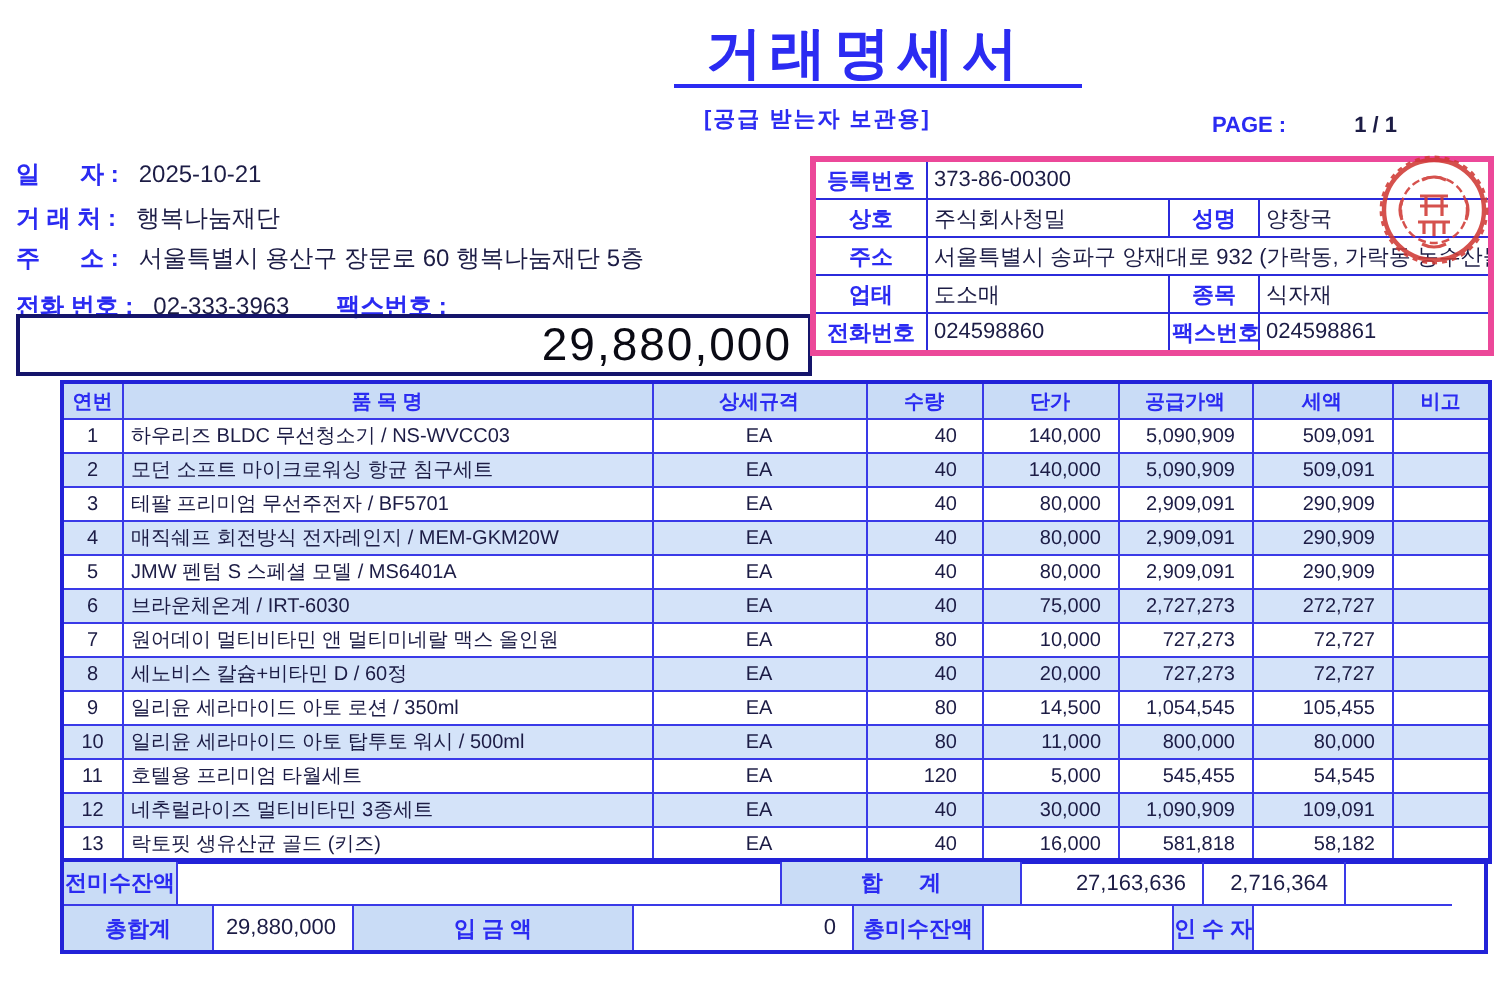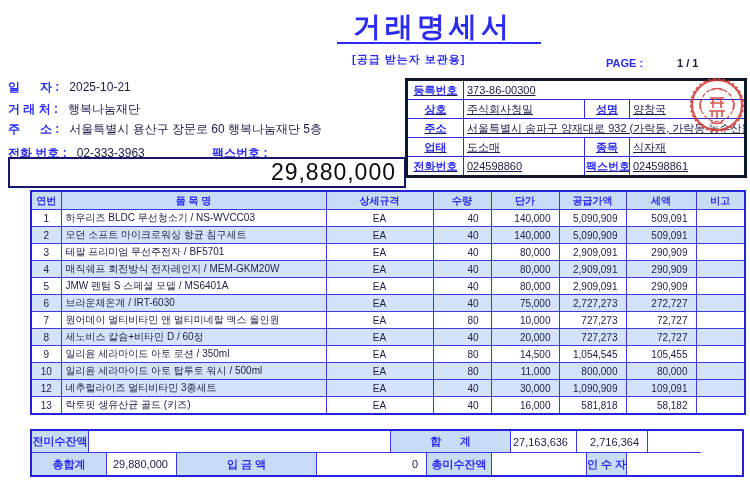--- a/index.html
+++ b/index.html
@@ -13,33 +13,33 @@
   .title-underline{left:337px;top:42px;width:204px;height:0;border-top:2px solid #2b2bf2;}
   .doc-subtitle{left:352px;top:52px;font-size:11px;font-weight:bold;color:#2b2bf2;letter-spacing:1px;}
   .page-indicator{left:606px;top:57px;font-size:11px;font-weight:bold;}
   .page-indicator .lbl{color:#2b2bf2;margin-right:34px;}
   .page-indicator .val{color:#1c1c45;}
 
   
   .buyer-line{left:8px;font-size:12px;}
   .buyer-line .lbl{color:#2b2bf2;font-weight:bold;white-space:pre;}
   .buyer-line .val{color:#1c1c45;margin-left:10px;}
-  .fax-part{margin-left:64px;}
+  .fax-part{margin-left:20px;}
 
   
   .total-box{left:8px;top:157px;width:394px;height:27px;border:2px solid #15156b;display:flex;}
   .total-box .tb-label{width:78px;border-right:2px solid #2b2bdb;display:flex;align-items:center;
                        justify-content:center;color:#2b2bf2;font-weight:bold;font-size:13px;}
   .total-box .tb-value{flex:1;display:flex;align-items:center;justify-content:flex-end;
                        padding-right:8px;font-size:23px;color:#0a0a14;letter-spacing:1px;}
 
   
   .supplier-box{left:405px;top:78px;width:339px;}
   table{border-collapse:collapse;table-layout:fixed;}
-  .supplier-box table{width:339px;border:3px solid #0f172a;font-size:11px;text-decoration:underline;}
+  .supplier-box table{width:339px;border:3px solid #ec4899;font-size:11px;}
   .supplier-box td{border:1px solid #2b2bdb;height:18px;padding:0 3px;overflow:hidden;white-space:nowrap;}
   .supplier-box td.k{color:#2b2bf2;font-weight:bold;text-align:center;padding:0 1px;}
   .stamp{left:688px;top:76px;width:58px;height:58px;pointer-events:none;}
 
   
   .items{left:30px;top:190px;}
   .items table{width:714px;border:2px solid #2222d8;font-size:10px;}
   .items th{border:1px solid #3a3ae8;height:17px;background:#c9dcf6;color:#2b2bf2;
             font-weight:bold;padding:0;}
   .items td{border:1px solid #3a3ae8;height:16px;padding:0 4px;overflow:hidden;white-space:nowrap;}
@@ -271,20 +271,30 @@
       <td class="c">10</td>
       <td>일리윤 세라마이드 아토 탑투토 워시 / 500ml</td>
       <td class="c">EA</td>
       <td class="r qty">80</td>
       <td class="r">11,000</td>
       <td class="r">800,000</td>
       <td class="r">80,000</td>
       <td></td>
     </tr>
 
+    <tr>
+      <td class="c">11</td>
+      <td>호텔용 프리미엄 타월세트</td>
+      <td class="c">EA</td>
+      <td class="r qty">120</td>
+      <td class="r">5,000</td>
+      <td class="r">545,455</td>
+      <td class="r">54,545</td>
+      <td></td>
+    </tr>
 
     <tr class="zebra">
       <td class="c">12</td>
       <td>네추럴라이즈 멀티비타민 3종세트</td>
       <td class="c">EA</td>
       <td class="r qty">40</td>
       <td class="r">30,000</td>
       <td class="r">1,090,909</td>
       <td class="r">109,091</td>
       <td></td>
@@ -302,21 +312,21 @@
     </tr>
   </tbody>
     </table>
   </div>
 
   <div class="abs footer-box">
     <div class="frow">
       <div class="fcell blue" style="width:57px">전미수잔액</div>
       <div class="fcell" style="width:302px"></div>
       <div class="fcell blue" style="width:120px">합      계</div>
-      <div class="fcell num" style="width:66px">27,163,636</div>
+      <div class="fcell num" style="width:91px">27,163,636</div>
       <div class="fcell num" style="width:71px">2,716,364</div>
       <div class="fcell" style="width:53px;border-right:none"></div>
     </div>
     <div class="frow">
       <div class="fcell blue" style="width:75px">총합계</div>
       <div class="fcell num" style="width:70px">29,880,000</div>
       <div class="fcell blue" style="width:140px">입 금 액</div>
       <div class="fcell num" style="width:110px">0</div>
       <div class="fcell blue" style="width:65px">총미수잔액</div>
       <div class="fcell" style="width:95px"></div>

